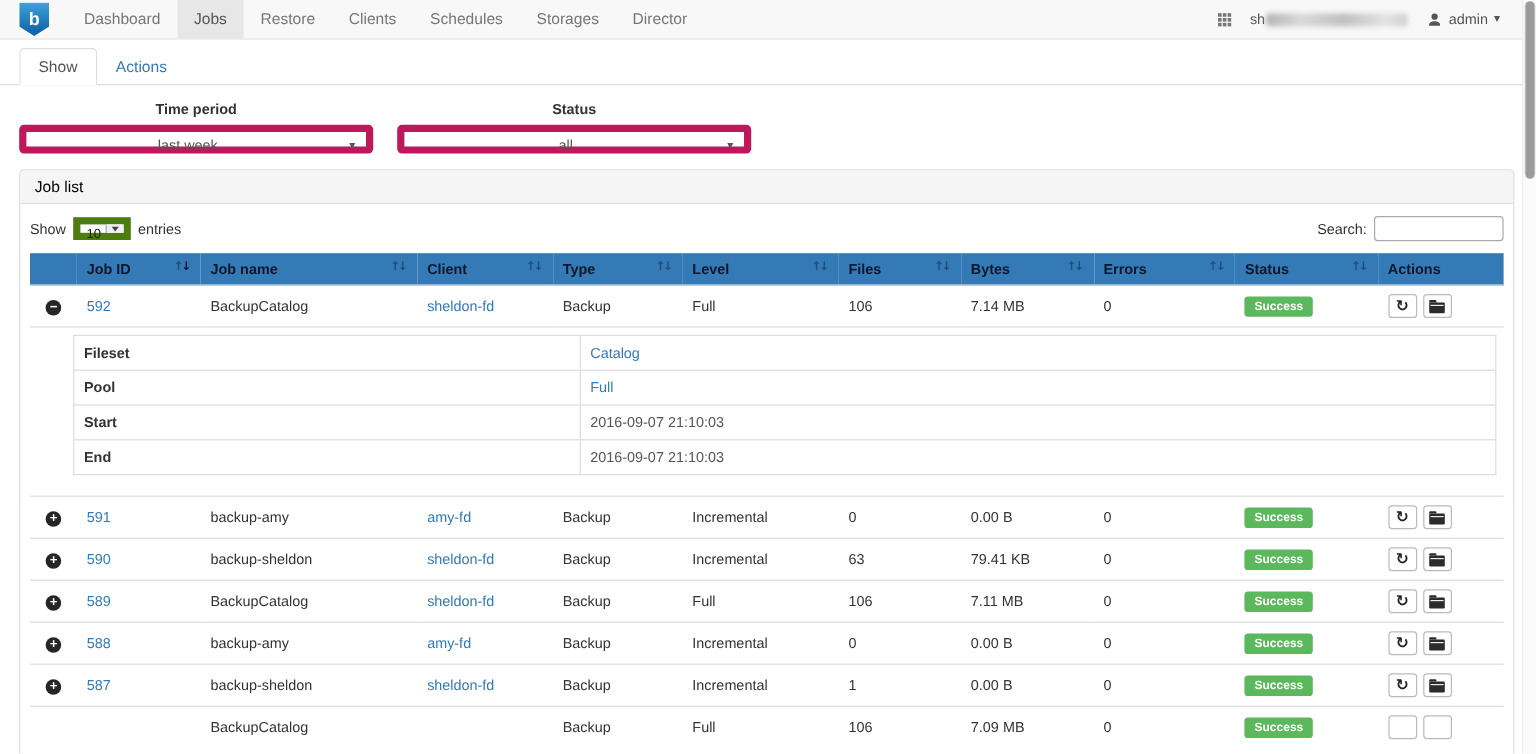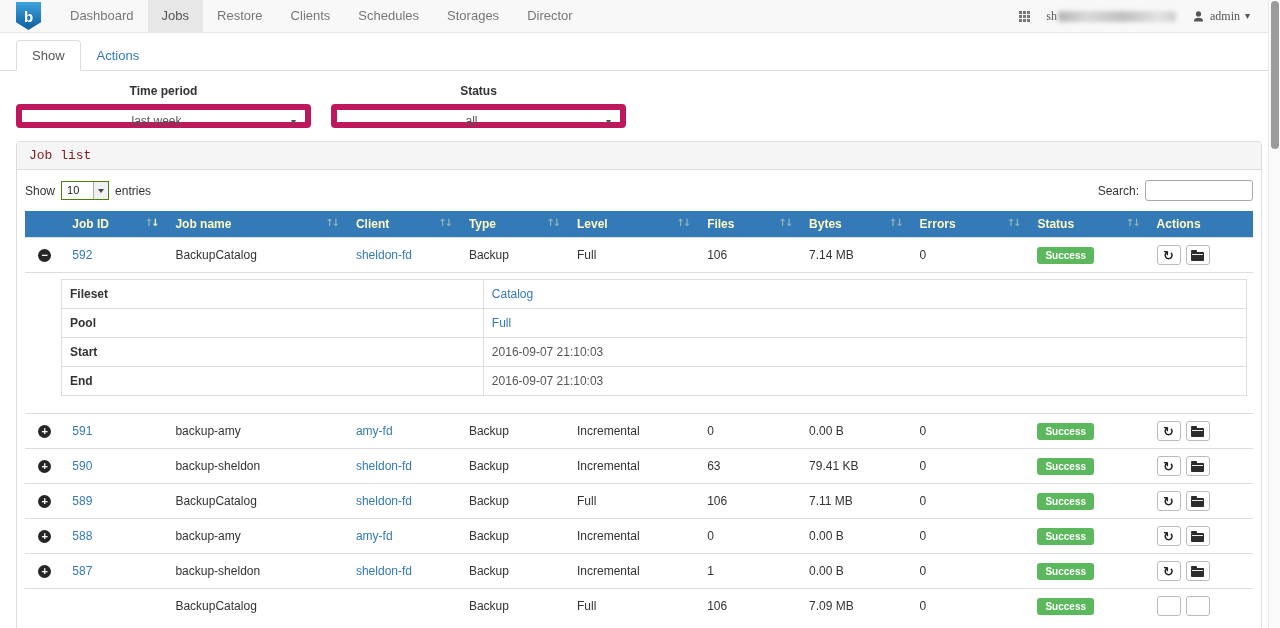--- a/index.html
+++ b/index.html
@@ -13,21 +13,21 @@
     background: var(--navbar-bg, #f8f8f8); border-bottom: 1px solid #e7e7e7;
     padding: 0 30px 0 16px; }
   .logo { align-self: center; width: 25px; height: 28px; margin-right: 15px;
     background: linear-gradient(180deg, #3fa3dc 0%, #1467a8 85%);
     clip-path: polygon(0 0, 100% 0, 100% 72%, 50% 100%, 0 72%);
     display: flex; align-items: center; justify-content: center;
     color: #fff; font-weight: bold; font-size: 15px; line-height: 1; }
   .nav-menu { display: flex; align-items: flex-end; }
   .nav-item { padding: 0 14px; line-height: 32px; font-size: 13px; color: #777; cursor: pointer; }
   .nav-item.active { background: var(--navbar-active-bg, #e7e7e7); color: #555; }
-  .nav-right { margin-left: auto; display: flex; align-items: center; gap: 16px; color: #555; font-size: 12px; font-family: Liberation Serif, serif; }
+  .nav-right { margin-left: auto; display: flex; align-items: center; gap: 16px; color: #555; font-size: 12px; }
   .grid-icon { display: inline-grid; grid-template-columns: repeat(3, 3px); grid-gap: 1px; cursor: pointer; }
   .grid-icon i { width: 3px; height: 3px; background: #777; }
   .host { display: inline-flex; align-items: center; gap: 1px; }
   .blur-bar { display: inline-block; width: 118px; height: 11px; border-radius: 3px;
     background: linear-gradient(90deg,#b5b5b5,#d9d9d9 25%,#c0c0c0 55%,#e3e3e3 85%,#cfcfcf);
     filter: blur(2px); }
   .user-menu { display: inline-flex; align-items: center; gap: 5px; cursor: pointer; }
   .caret-glyph { font-size: 10px; color: #555; line-height: 1; }
 
   
@@ -43,42 +43,42 @@
   .filter-label { font-size: 12px; font-weight: bold; margin-bottom: 6px; color: #333; }
   .select { position: relative; height: 24px; line-height: 22px; background: #fff;
     border: 6px solid #be185d; border-radius: 4px; padding: 0 24px 0 10px;
     font-size: 12px; color: #555; cursor: pointer; }
   .select .caret-glyph { position: absolute; right: 9px; top: 7px; }
 
   
   .panel { margin: 13px 18px 0 16px; border: 1px solid var(--border, #ddd);
     border-radius: 4px 4px 0 0; background: #fff; }
   .panel-heading { background: var(--panel-heading-bg, #f5f5f5); padding: 6px 12px;
-    font-size: 13px; color: #7f1d1d; border-bottom: 1px solid var(--border, #ddd);
-    border-radius: 3px 3px 0 0; font-family: Liberation Mono, monospace; }
+    font-size: 13px; color: #000000; border-bottom: 1px solid var(--border, #ddd);
+    border-radius: 3px 3px 0 0; }
   .panel-body { padding: 8px; }
 
   
   .table-controls { display: flex; justify-content: space-between; align-items: center;
     margin: 2px 0 10px; font-size: 12px; color: #333; }
   .entries { display: inline-flex; align-items: center; gap: 6px; }
   .mini-select { display: inline-flex; align-items: stretch; width: 48px; height: 19px;
-    border: 1px solid #4d7c0f; background: #fff; cursor: pointer; }
+    border: 6px solid #4d7c0f; background: #fff; cursor: pointer; }
   .mini-select .val { flex: 1; font-size: 11px; padding: 2px 0 0 5px; color: #222; }
   .mini-select .dd { width: 15px; border-left: 1px solid #aaa; background: #f0f0f0;
     display: flex; align-items: center; justify-content: center; }
   .tri-down { width: 0; height: 0; border-left: 3px solid transparent;
     border-right: 3px solid transparent; border-top: 4px solid #444; }
   .search-box { display: inline-flex; align-items: center; gap: 6px; }
   .search-box input { width: 108px; height: 21px; border: 1px solid #aaa;
     border-radius: 3px; padding: 0 5px; font-size: 12px; font-family: inherit; }
 
   
   table.job-table { width: 100%; border-collapse: collapse; table-layout: fixed; font-size: 12px; }
-  .job-table thead th { background: var(--primary, #337ab7); color: #fef9c3; font-weight: bold;
+  .job-table thead th { background: var(--primary, #337ab7); color: #0f172a; font-weight: bold;
     text-align: left; padding: 6px 8px; font-size: 12px; cursor: pointer; }
   .col0 { width: 3.2%; } .col1 { width: 8.4%; } .col2 { width: 14.7%; }
   .col3 { width: 9.2%; } .col4 { width: 8.8%; } .col5 { width: 10.6%; margin-left: 44px; }
   .col6 { width: 8.3%; } .col7 { width: 9.0%; } .col8 { width: 9.6%; }
   .col9 { width: 9.7%; } .col10 { width: 8.5%; }
   .sort-icon { float: right; font-size: 10px; letter-spacing: -2px; padding-right: 2px;
     font-family: "DejaVu Sans", sans-serif; }
   .sort-icon .dim { opacity: 0.45; }
   .job-table tbody td { padding: 7px 8px; border-top: 1px solid var(--border, #ddd);
     vertical-align: middle; color: #333; }

